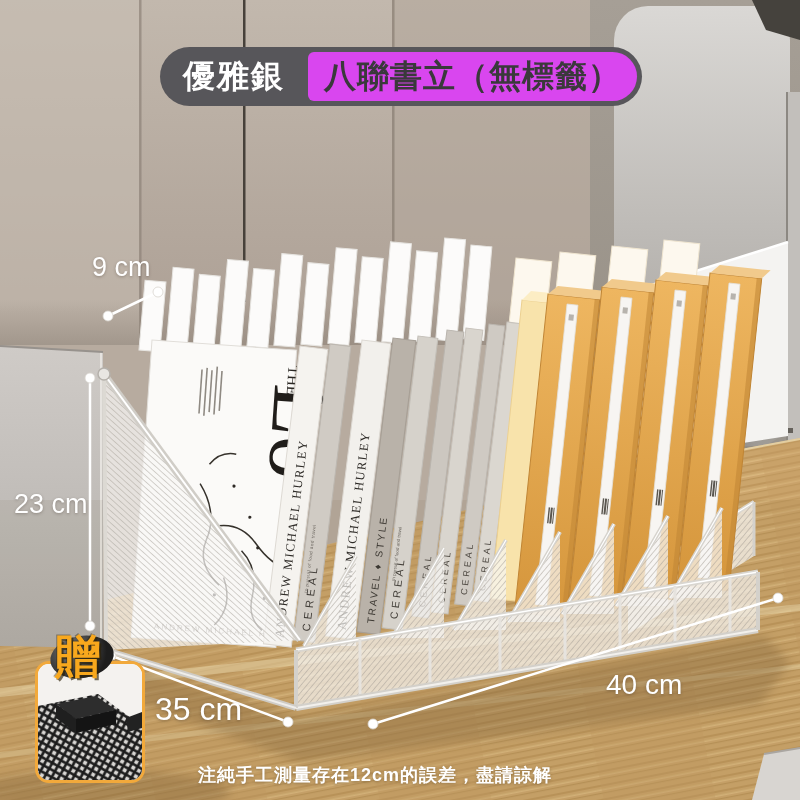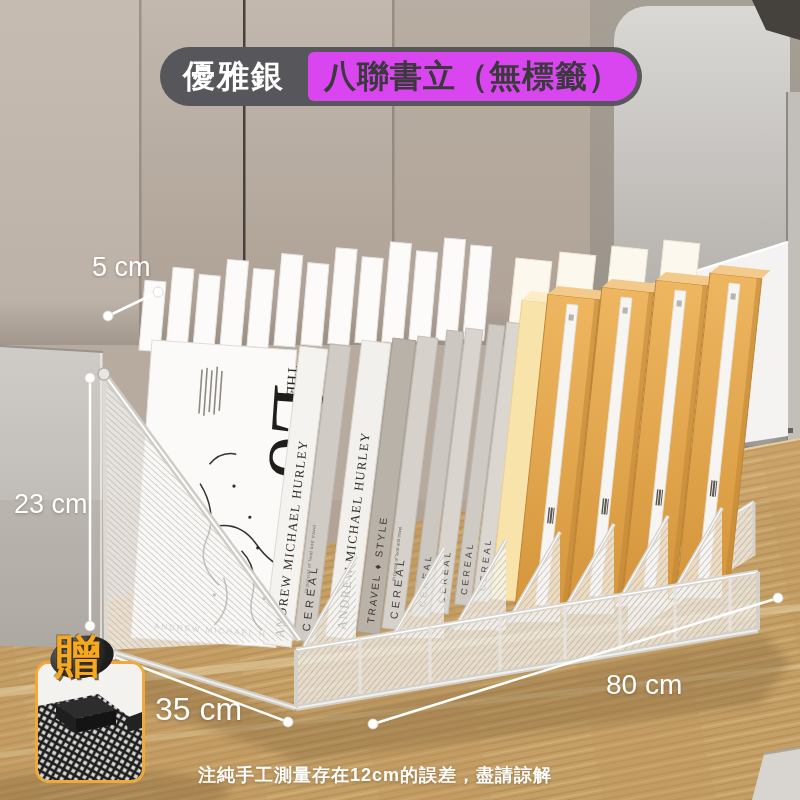--- a/index.html
+++ b/index.html
@@ -397,24 +397,24 @@
   </g>
 </svg>
 
 <div class="overlay pill">
   <div class="color-label">優雅銀</div>
   <div class="white-seg">
     <span>八聯書立（無標籤）</span>
   </div>
 </div>
 
-<div class="overlay measure" style="left:92px;top:252px;">5 cm</div>
+<div class="overlay measure" style="left:92px;top:252px;">9 cm</div>
 <div class="overlay measure" style="left:14px;top:489px;">23 cm</div>
 <div class="overlay measure" style="left:155px;top:691px;font-size:32px;">35 cm</div>
-<div class="overlay measure" style="left:606px;top:669px;font-size:28px;">80 cm</div>
+<div class="overlay measure" style="left:606px;top:669px;font-size:28px;">40 cm</div>
 
 <div class="overlay gift-box">
   <svg width="104" height="116" viewBox="0 0 104 116">
     <rect width="104" height="116" fill="#f4f2ef"></rect>
     <polygon points="0,42 60,30 104,62 104,116 0,116" fill="url(#meshBlocal)"></polygon>
     <defs>
       <pattern id="meshBlocal" patternUnits="userSpaceOnUse" width="9" height="9" patternTransform="rotate(-16)">
         <rect width="9" height="9" fill="#d9d7d4"></rect>
         <path d="M0,4.5 L4.5,0 L9,4.5 L4.5,9 Z" fill="none" stroke="#1c1c1c" stroke-width="2.6"></path>
       </pattern>

